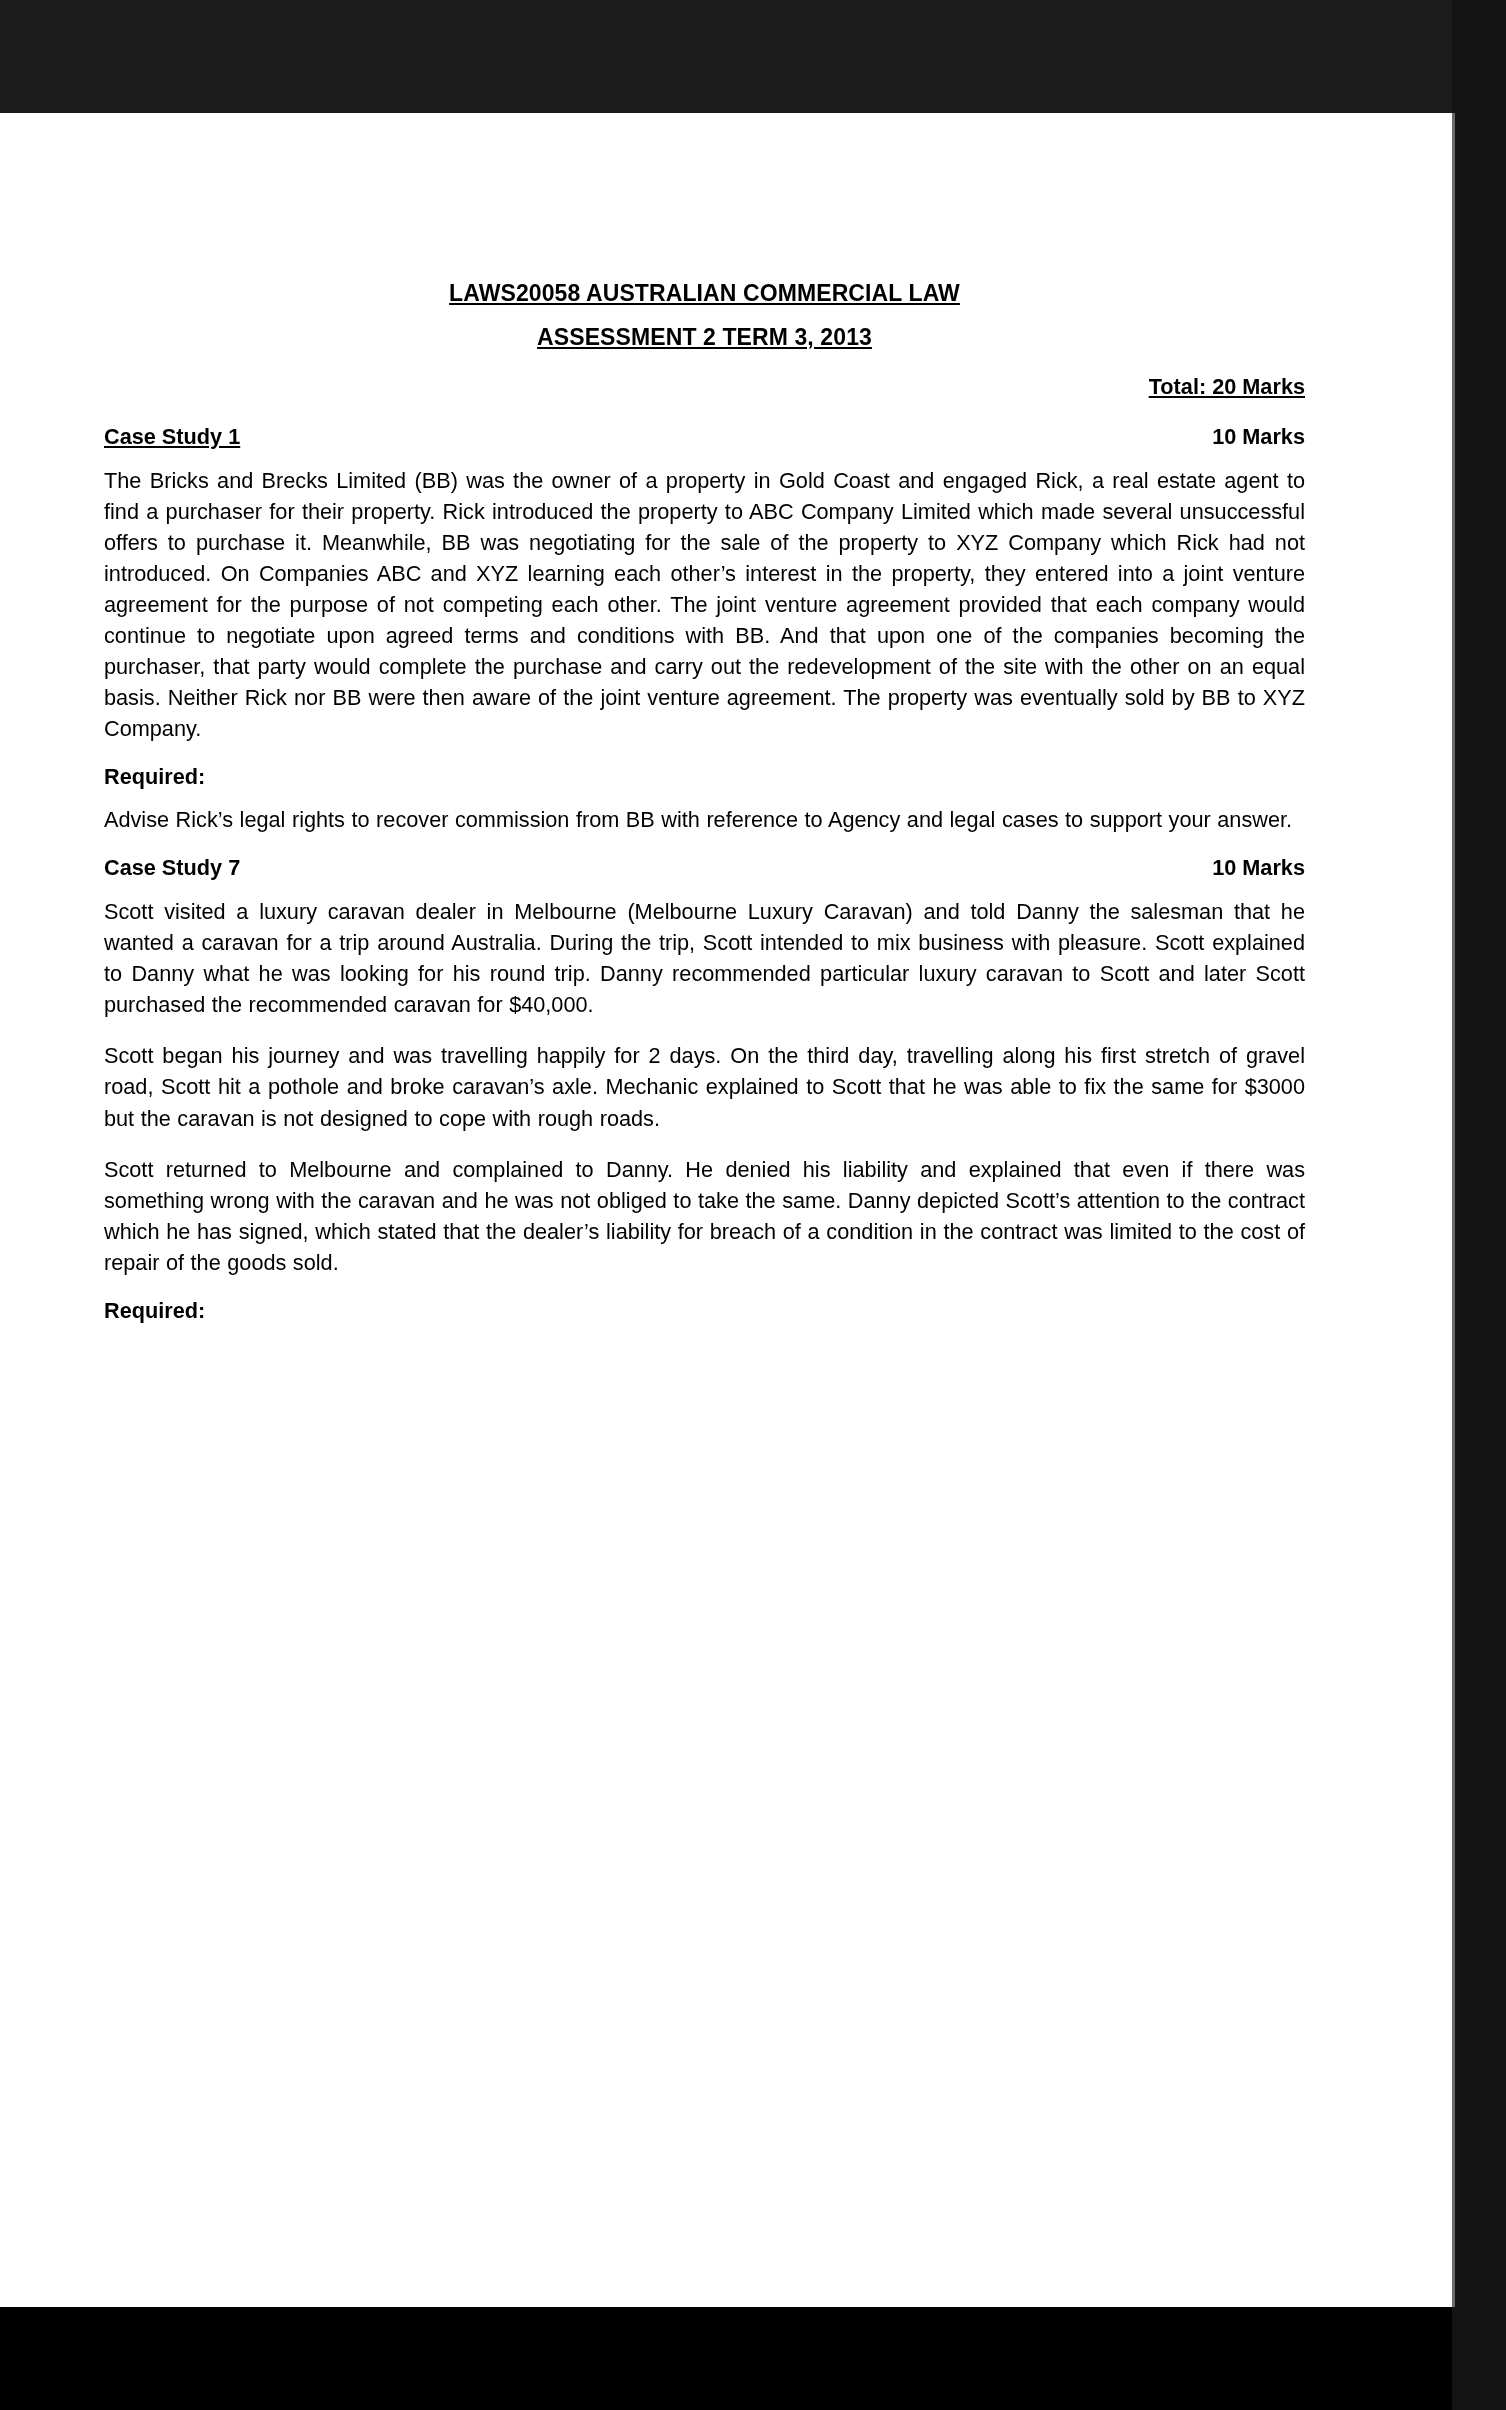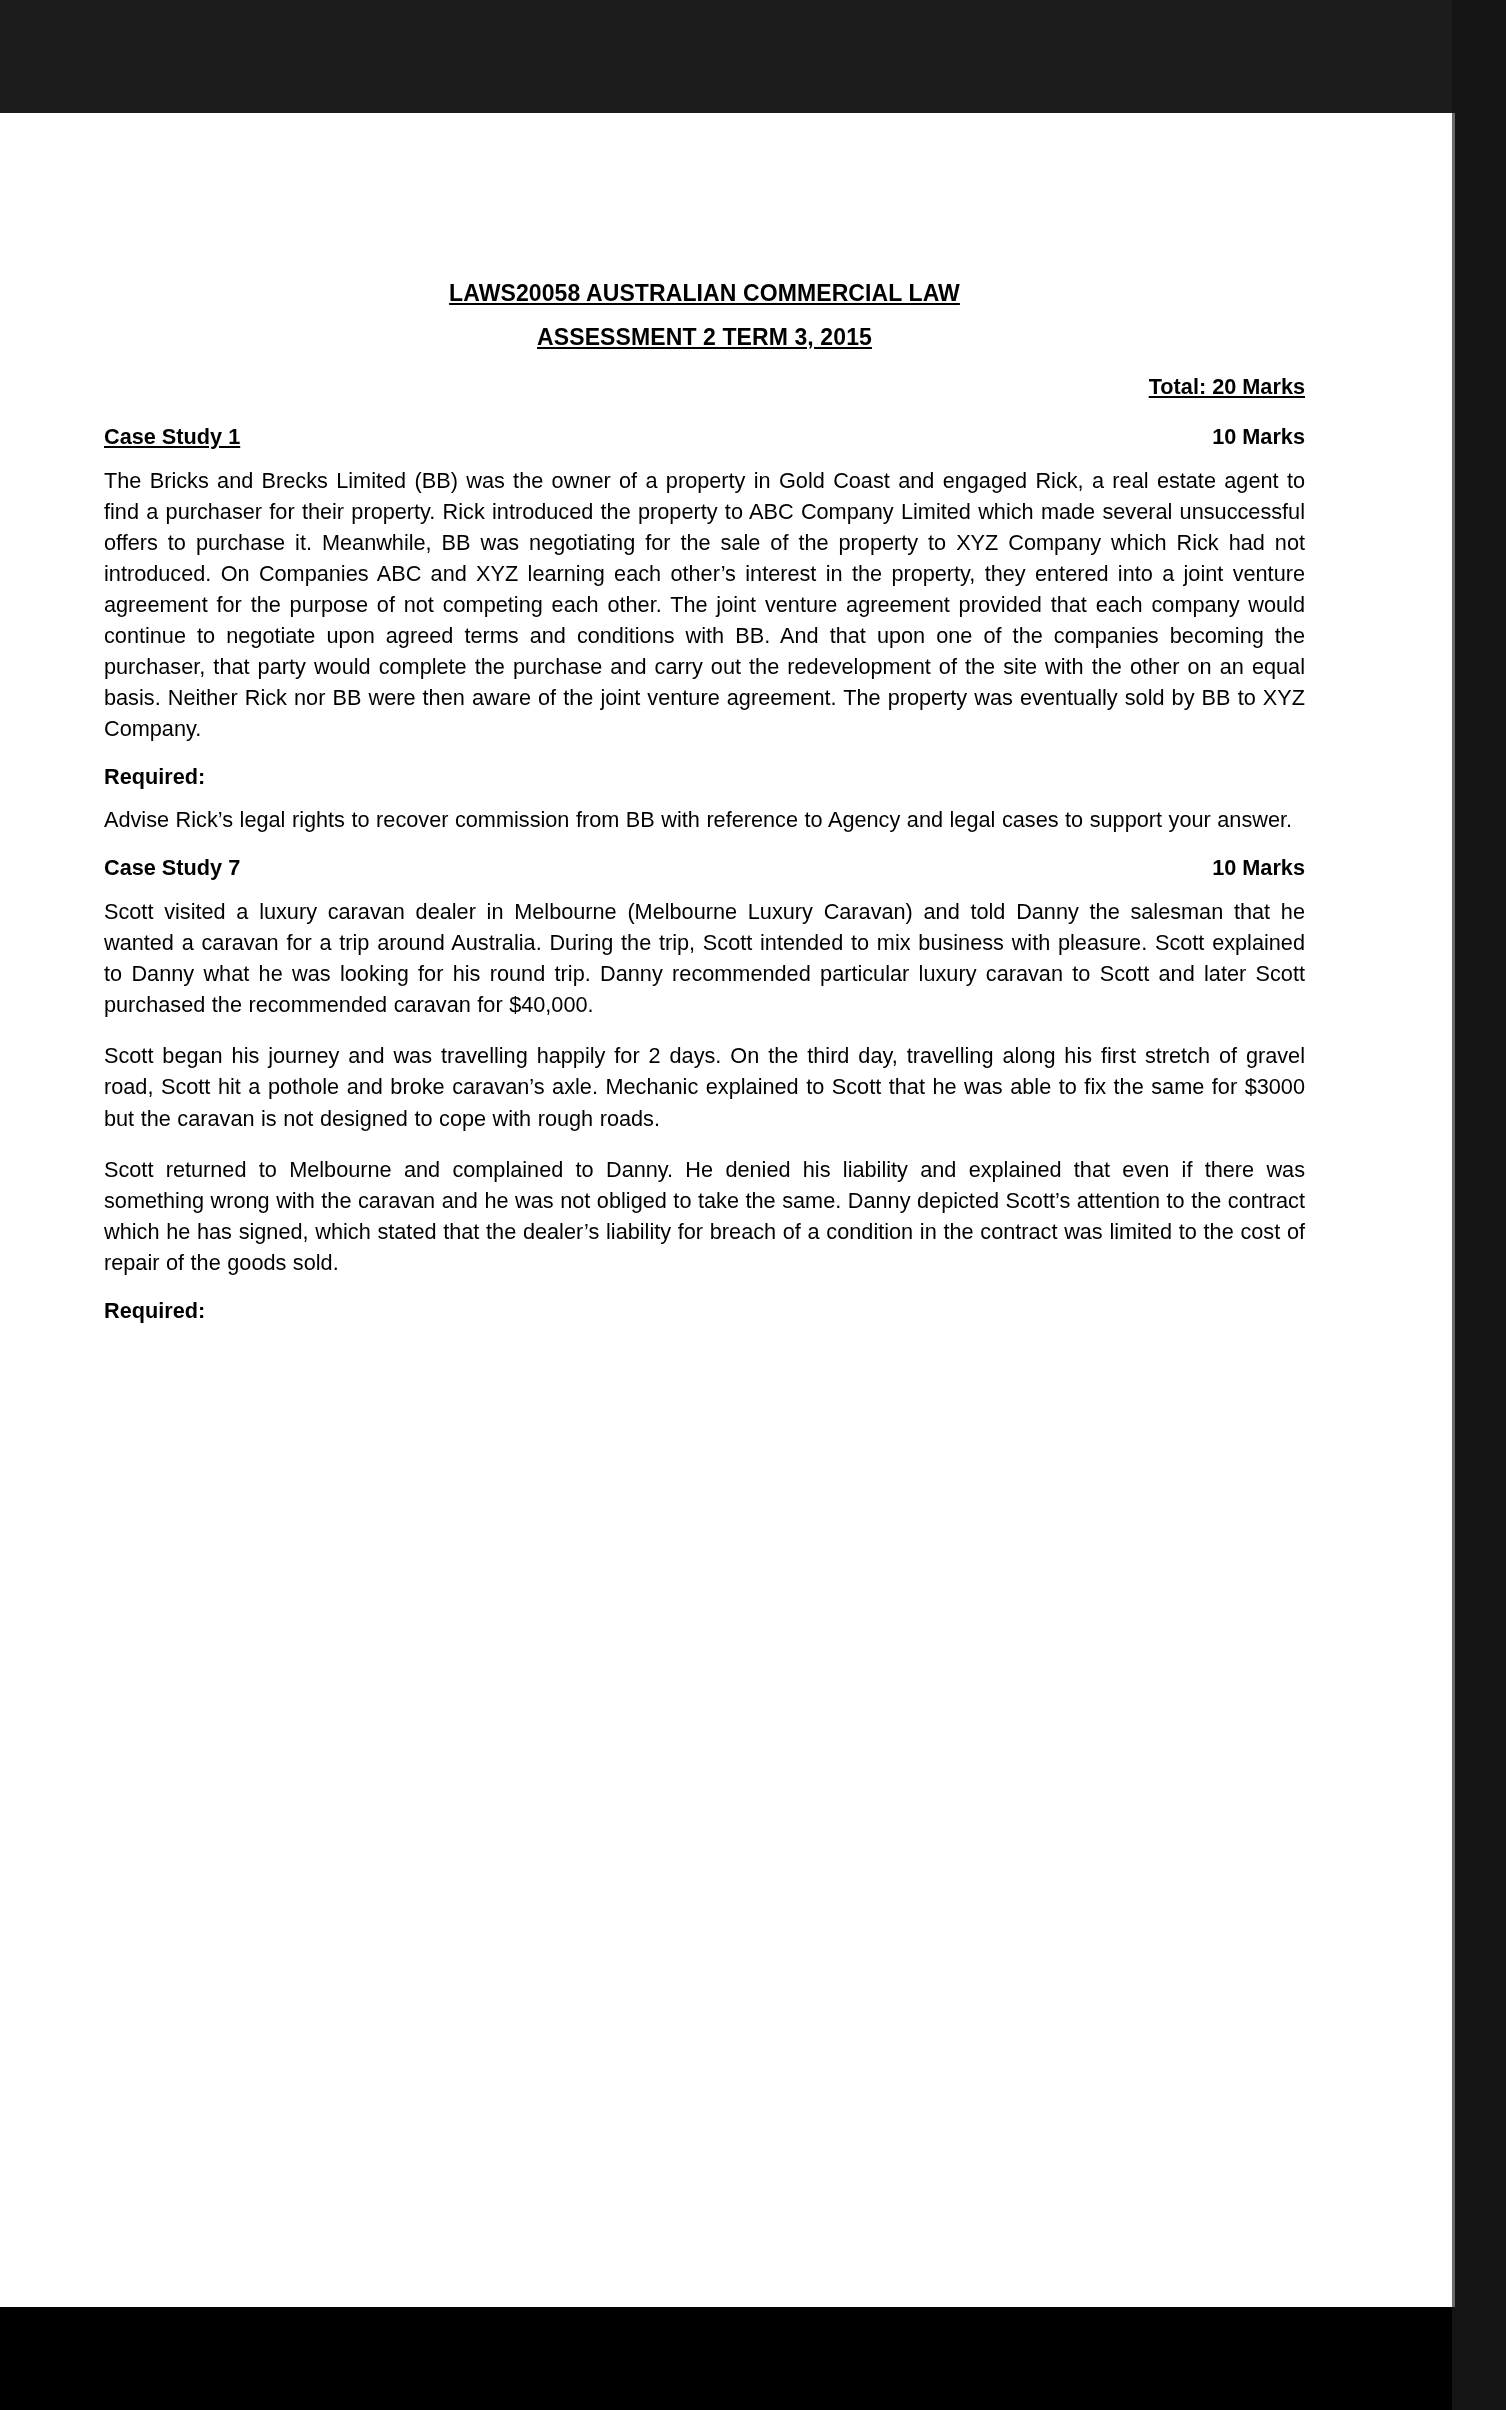--- a/index.html
+++ b/index.html
@@ -150,21 +150,21 @@
 
   <div id="watermark">WAHEGURU</div>
 
   <div id="page-edge"></div>
 
   <div id="page">
     <div id="page-inner">
 
       <div class="title-block">
         <div class="title-line">LAWS20058 AUSTRALIAN COMMERCIAL LAW</div>
-        <div class="title-line second">ASSESSMENT 2 TERM 3, 2015</div>
+        <div class="title-line second">ASSESSMENT 2 TERM 3, 2013</div>
       </div>
 
       <div class="total-marks">Total: 20 Marks</div>
 
       <div class="case-head">
         <span class="case-label">Case Study 1</span>
         <span class="case-marks">10 Marks</span>
       </div>
 
       <p class="body">The Bricks and Brecks Limited (BB) was the owner of a property in Gold Coast and engaged Rick, a real estate agent to find a purchaser for their property. Rick introduced the property to ABC Company Limited which made several unsuccessful offers to purchase it. Meanwhile, BB was negotiating for the sale of the property to XYZ Company which Rick had not introduced. On Companies ABC and XYZ learning each other’s interest in the property, they entered into a joint venture agreement for the purpose of not competing each other. The joint venture agreement provided that each company would continue to negotiate upon agreed terms and conditions with BB. And that upon one of the companies becoming the purchaser, that party would complete the purchase and carry out the redevelopment of the site with the other on an equal basis. Neither Rick nor BB were then aware of the joint venture agreement.  The property was eventually sold by BB to XYZ Company.</p>

